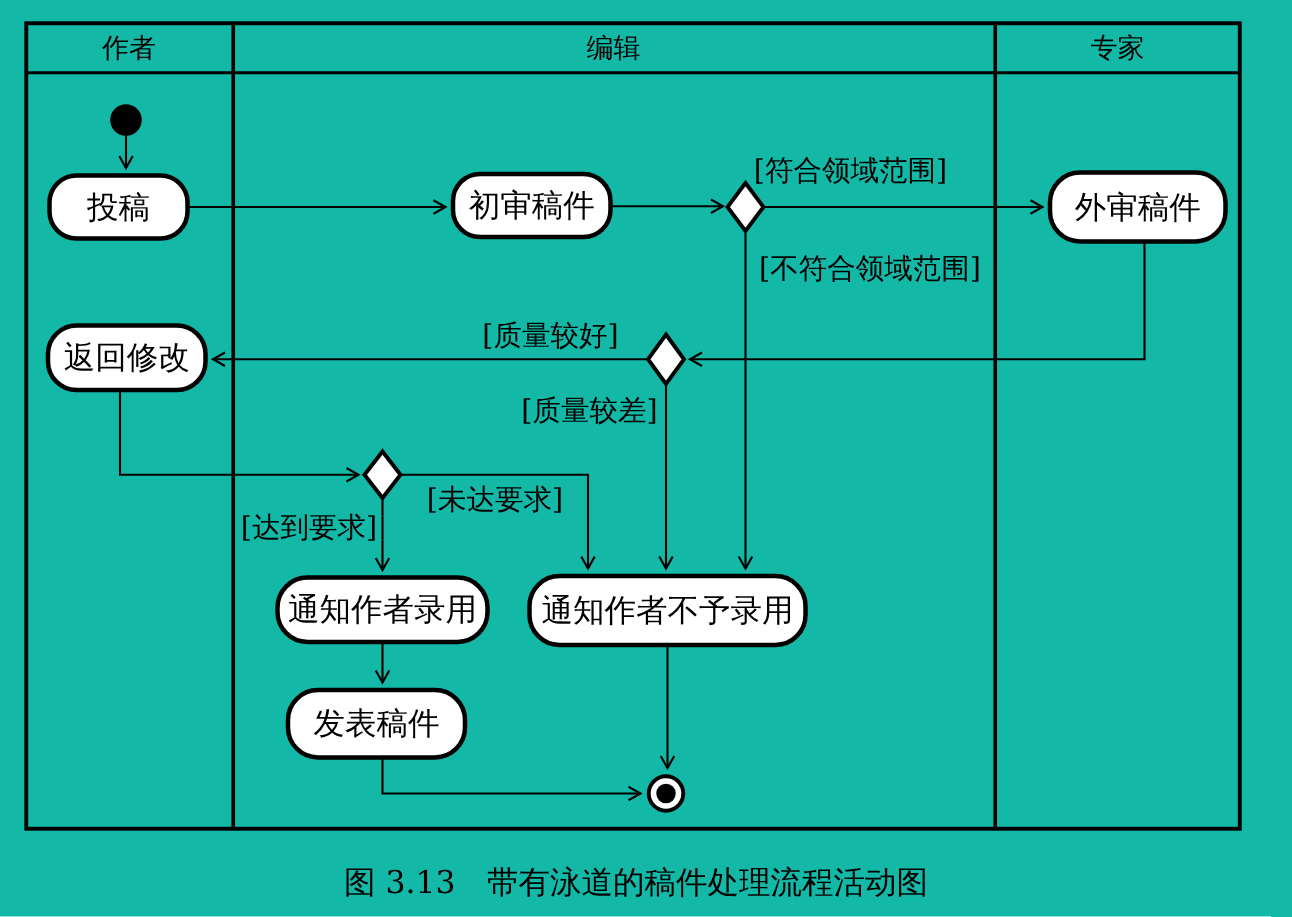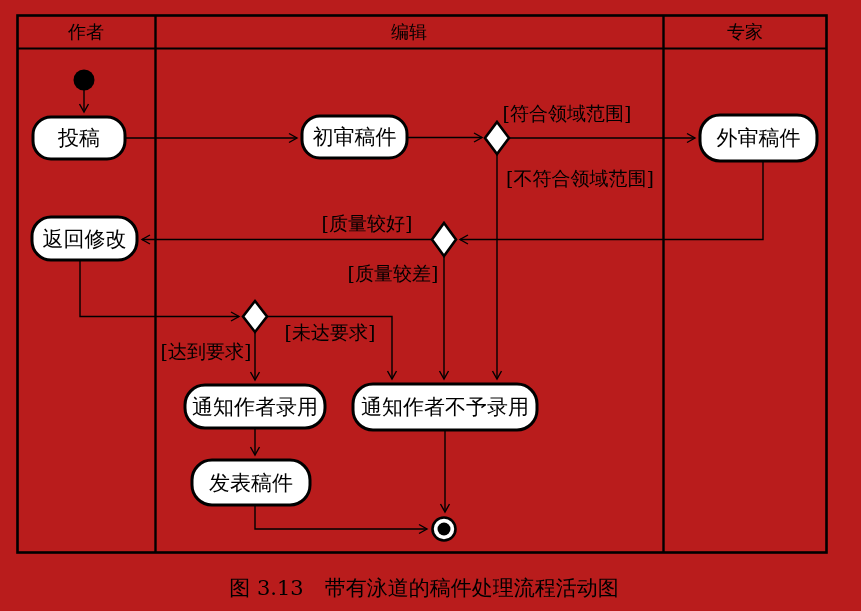--- a/index.html
+++ b/index.html
@@ -4,21 +4,21 @@
 <style>
   html, body {
     margin: 0;
     padding: 0;
     background: #ffffff;
   }
   .page {
     position: relative;
     width: 861px;
     height: 611px;
-    background: #b91c1c;
+    background: #14b8a6;
     font-family: "DejaVu Serif", "Liberation Serif", serif;
   }
   svg { display: block; }
   .frame-line { stroke: #000000; fill: none; }
   .edge { stroke: #000000; stroke-width: 1.4; fill: none; }
   .activity { fill: #ffffff; stroke: #000000; stroke-width: 3; }
   .diamond { fill: #ffffff; stroke: #000000; stroke-width: 2.6; }
   .start-node { fill: #000000; stroke: none; }
   .end-outer { fill: #ffffff; stroke: #000000; stroke-width: 2.6; }
   .end-inner { fill: #000000; stroke: none; }

